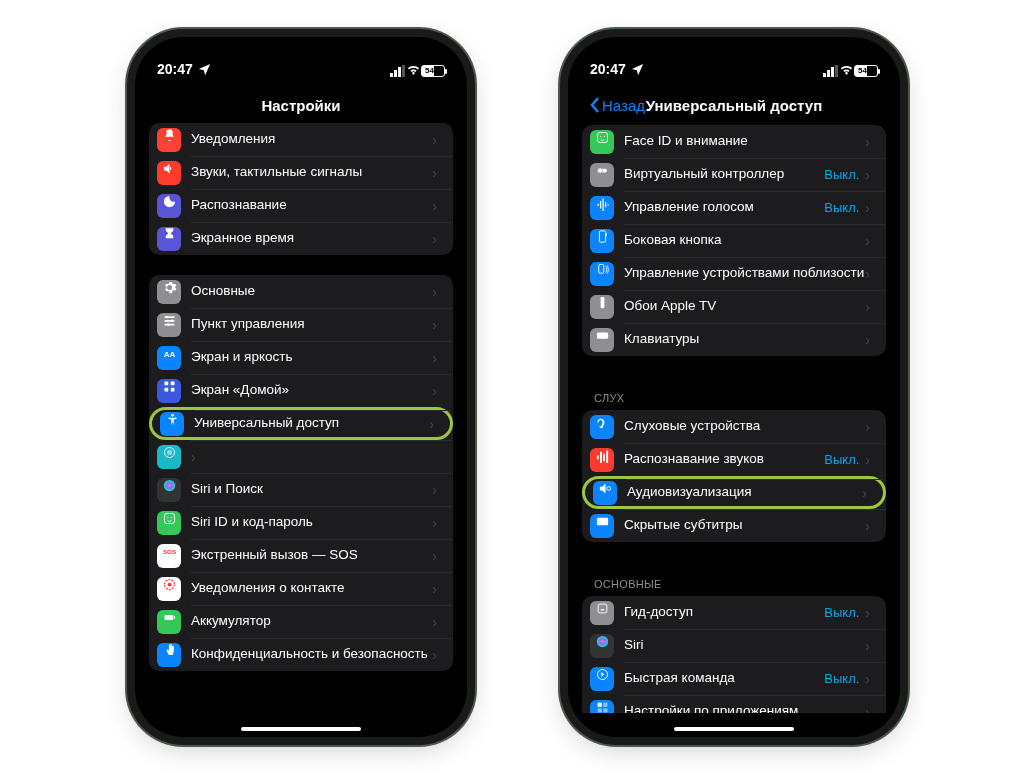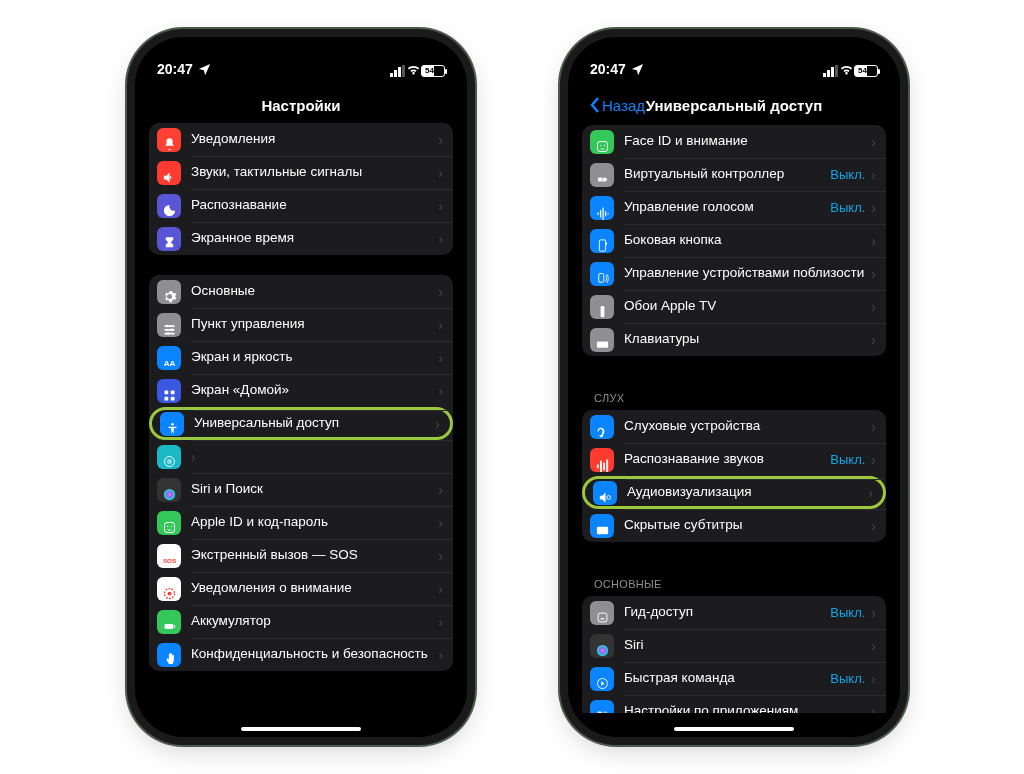--- a/index.html
+++ b/index.html
@@ -80,36 +80,36 @@
   font-size: 11px;
   text-transform: uppercase;
   padding: 16px 12px 6px;
   font-weight: 400;
   letter-spacing: .3px;
 }
 .row {
   display: flex;
   align-items: center;
   height: 33px;
-  padding: 0 10px 0 8px;
+  padding: 0 16px 0 8px;
   position: relative;
 }
 .row + .row::before {
   content: "";
   position: absolute;
   left: 42px; right: 0; top: 0;
   height: 1px;
   background: #2c2c2e;
 }
 .row .icon {
   width: 24px; height: 24px;
   border-radius: 6px;
   margin-right: 10px;
   display: flex;
-  align-items: flex-end;
+  align-items: flex-start;
   justify-content: center;
   flex: 0 0 24px;
   font-size: 13px;
   color: #fff;
 }
 .row .label {
   flex: 1;
   color: #fff;
   font-size: 13.5px;
   line-height: 1.1;
@@ -304,40 +304,40 @@
         </div>
         <div class="row">
           <div class="icon" style="background: rgb(52, 199, 89);">
             <svg viewBox="0 0 24 24" width="15" height="15">
               <rect x="4" y="4" width="16" height="16" rx="4" fill="none" stroke="#fff" stroke-width="1.5"></rect>
               <circle cx="9" cy="10" r="1" fill="#fff"></circle>
               <circle cx="15" cy="10" r="1" fill="#fff"></circle>
               <path d="M9 15c1 1 2 1.5 3 1.5s2-.5 3-1.5" stroke="#fff" fill="none" stroke-width="1.5"></path>
             </svg>
           </div>
-          <div class="label">Apple ID и код-пароль</div>
+          <div class="label">Siri ID и код-пароль</div>
           <div class="chev">›</div>
         </div>
         <div class="row">
           <div class="icon" style="background: rgb(255, 255, 255);">
             <svg viewBox="0 0 24 24" width="15" height="15">
               <text x="12" y="16" font-size="10" font-weight="700" text-anchor="middle" fill="#ff3b30">SOS</text>
             </svg>
           </div>
           <div class="label">Экстренный вызов — SOS</div>
           <div class="chev">›</div>
         </div>
         <div class="row">
           <div class="icon" style="background: rgb(255, 255, 255);">
             <svg viewBox="0 0 24 24" width="15" height="15">
               <circle cx="12" cy="12" r="8" fill="none" stroke="#ff3b30" stroke-width="2" stroke-dasharray="3 2"></circle>
               <circle cx="12" cy="12" r="3" fill="#ff3b30"></circle>
             </svg>
           </div>
-          <div class="label">Уведомления о внимание</div>
+          <div class="label">Уведомления о контакте</div>
           <div class="chev">›</div>
         </div>
         <div class="row">
           <div class="icon" style="background: rgb(52, 199, 89);">
             <svg viewBox="0 0 24 24" width="15" height="15">
               <rect x="4" y="8" width="14" height="8" rx="2" fill="#fff"></rect>
               <rect x="19" y="10" width="2" height="4" fill="#fff"></rect>
             </svg>
           </div>
           <div class="label">Аккумулятор</div>

